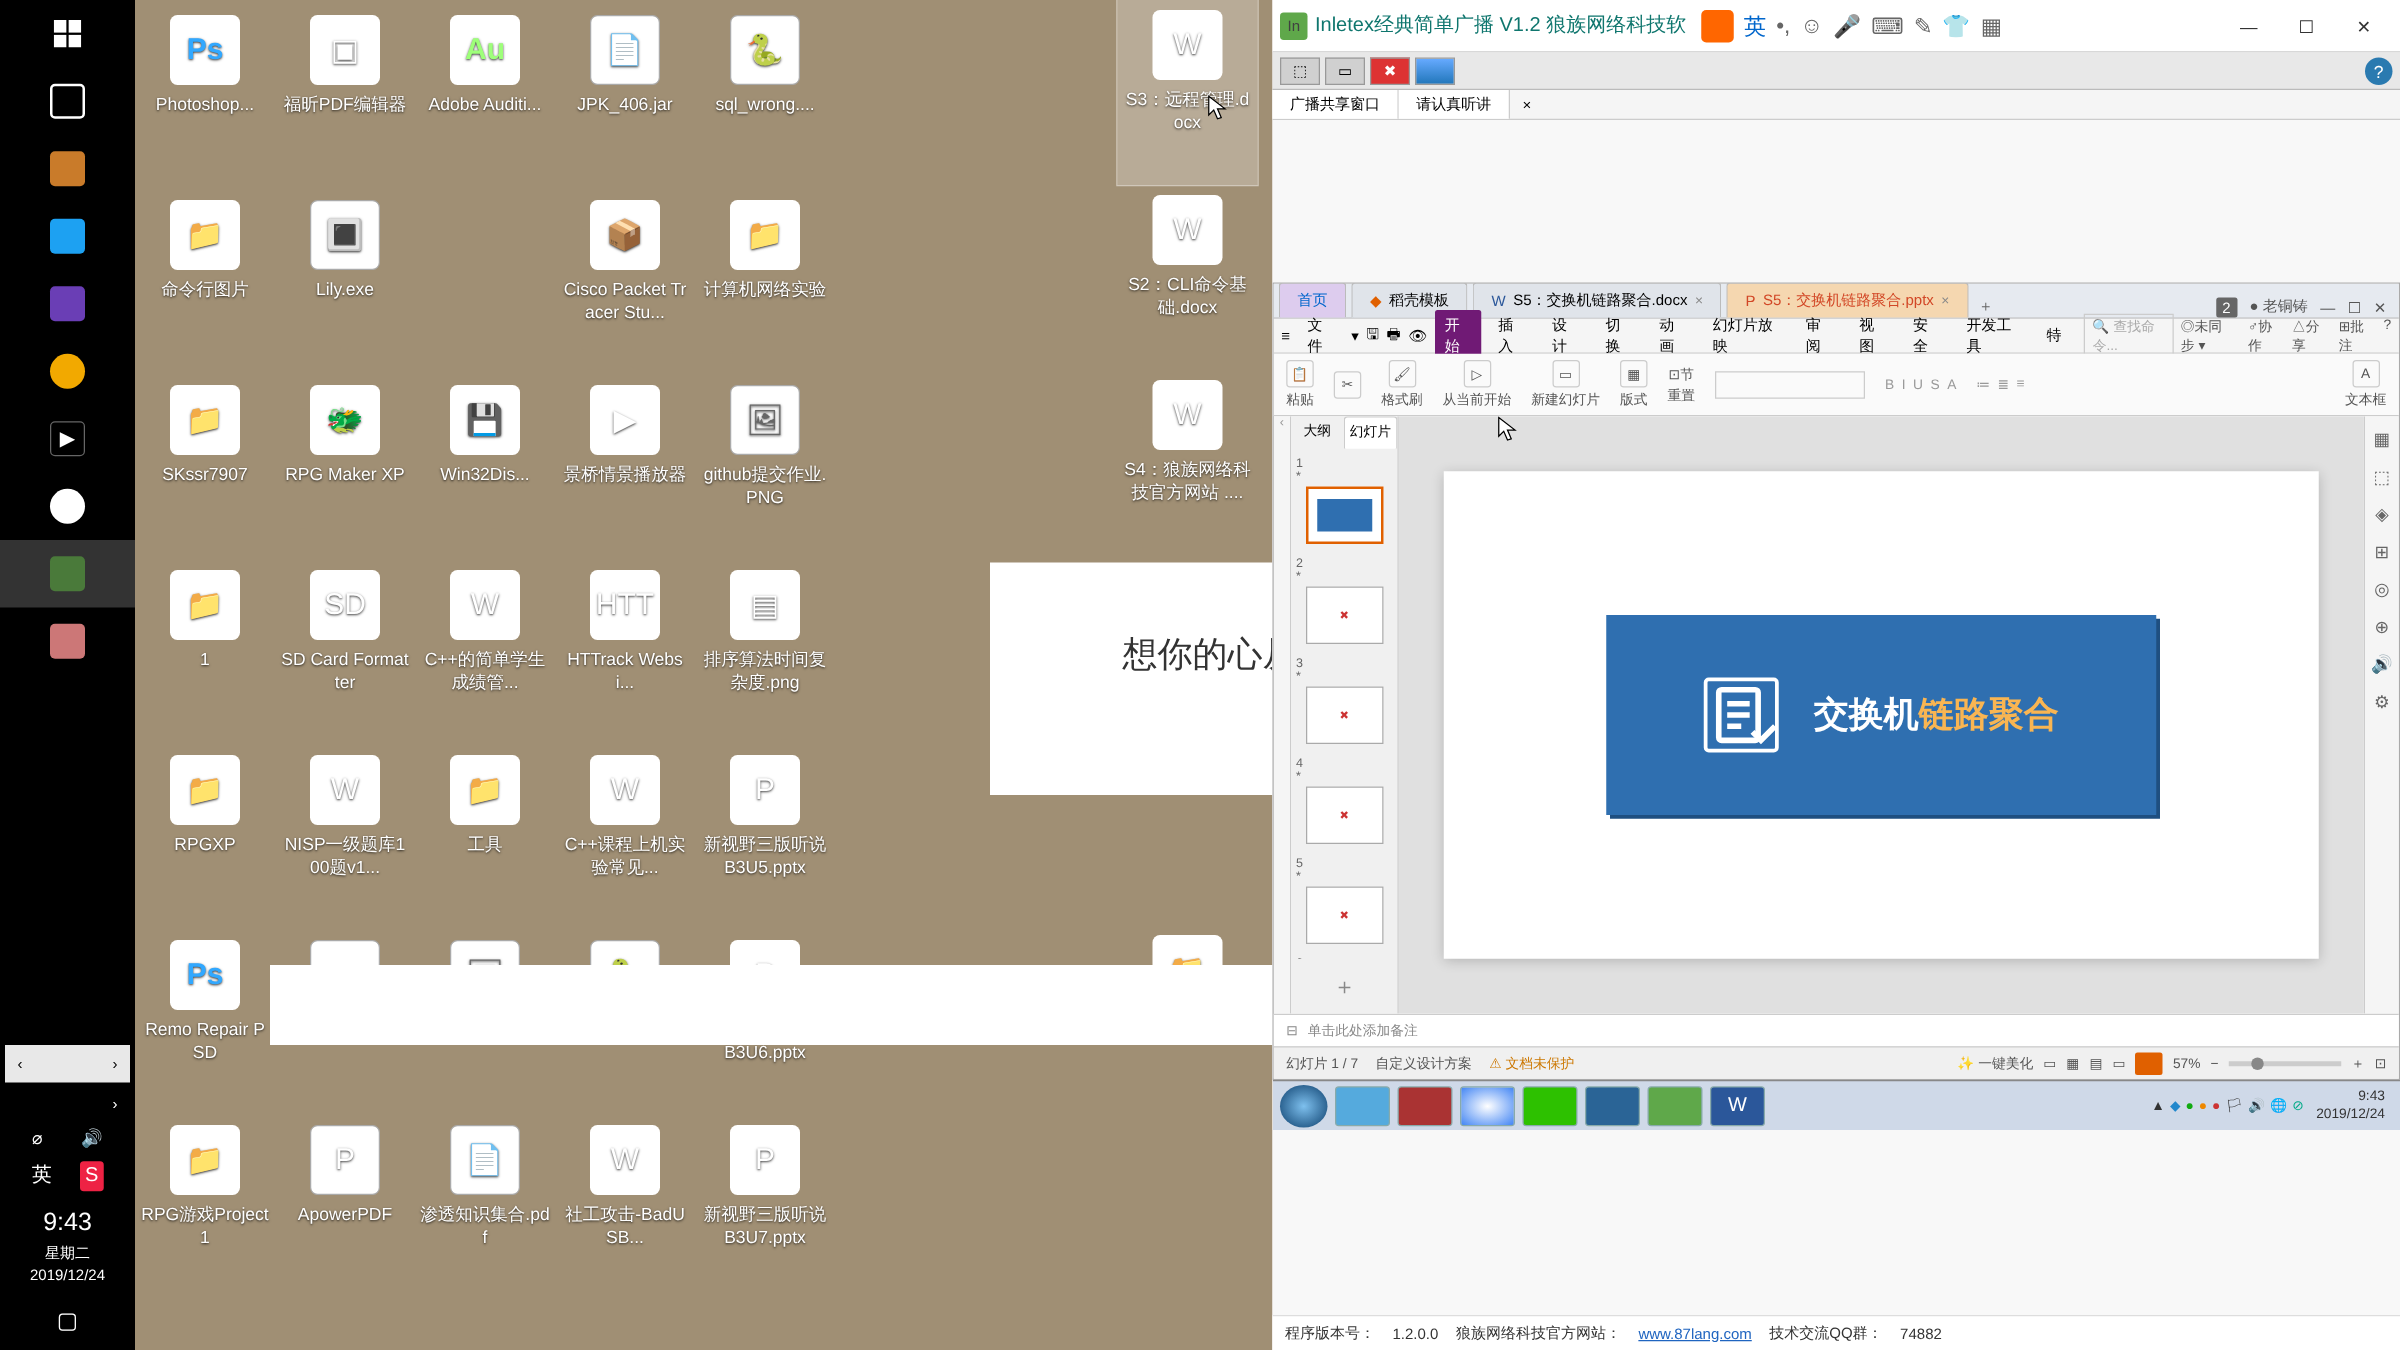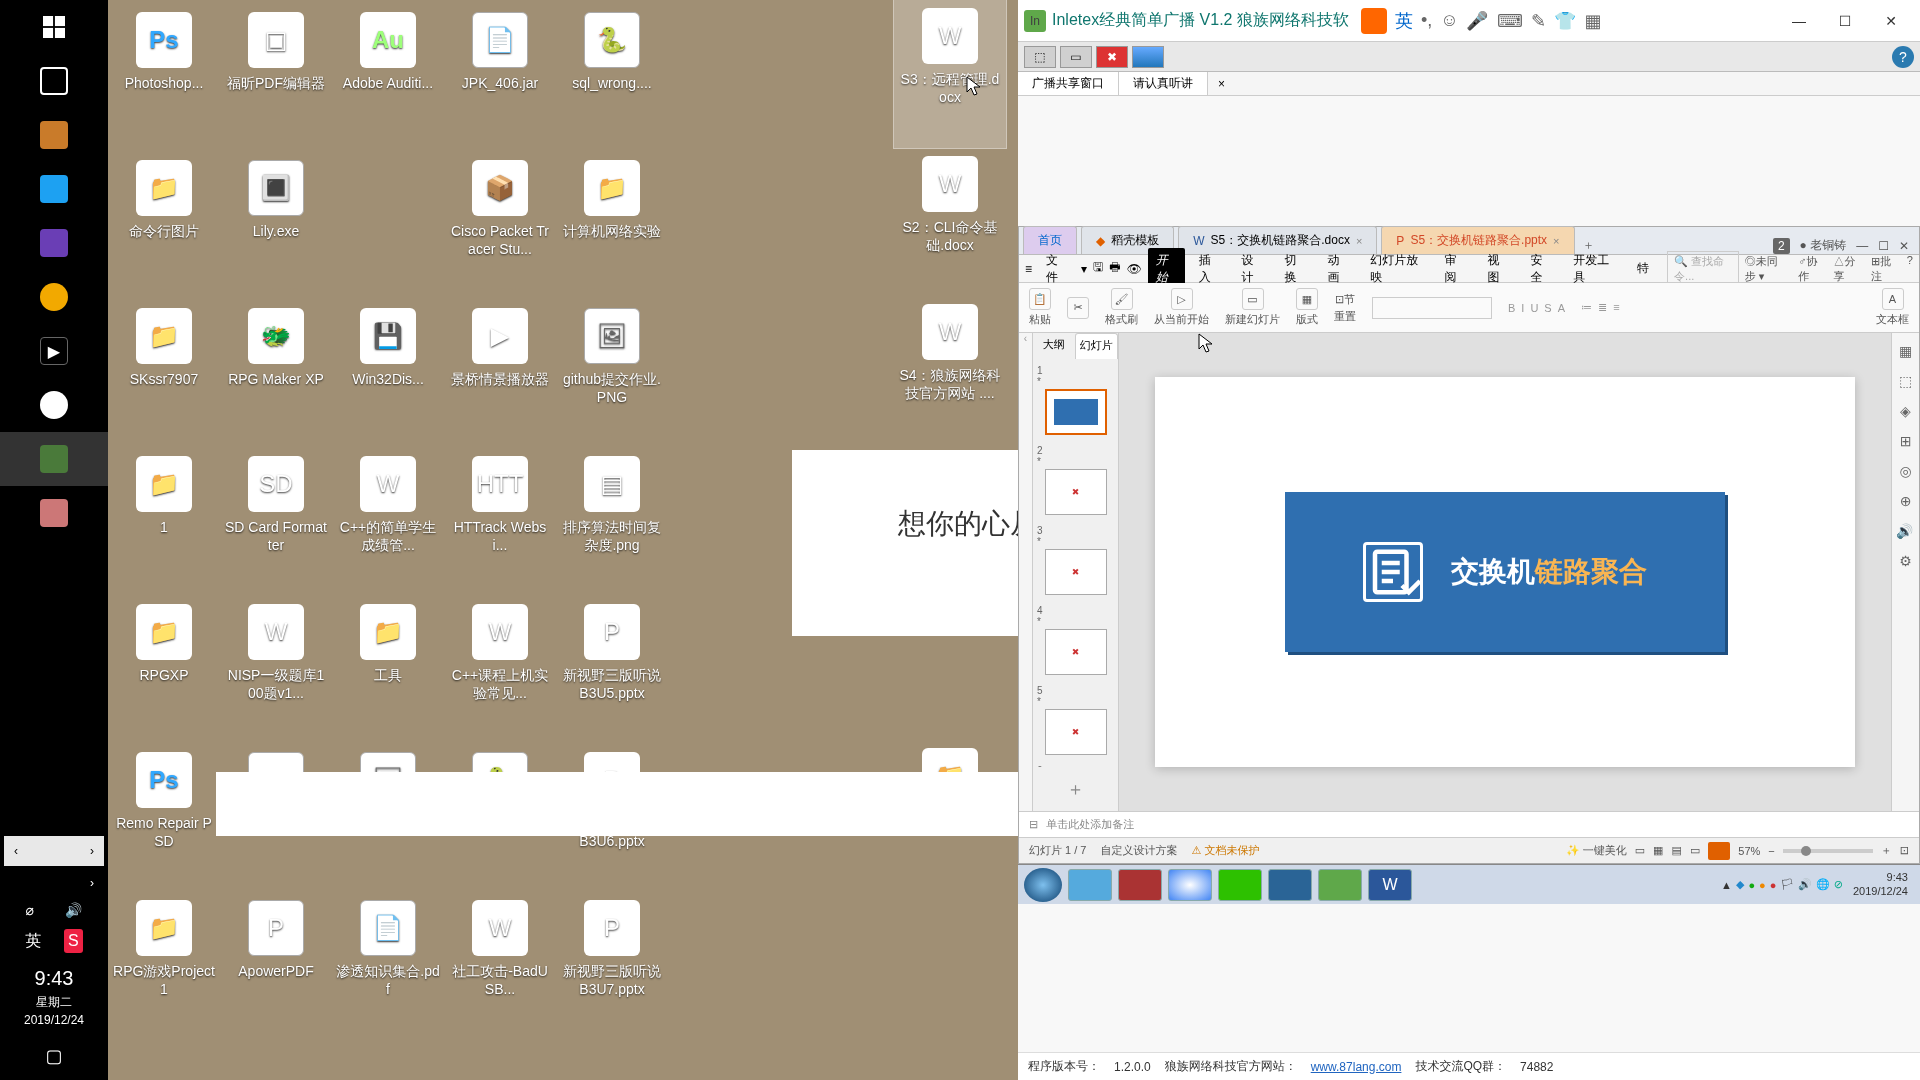--- a/index.html
+++ b/index.html
@@ -52,21 +52,21 @@
 .wps-tabs { height:28px; background:#e6eaf0; display:flex; align-items:flex-end; border-bottom:1px solid #bbb; }
 .wps-tabs .wtab { padding:5px 14px; background:#e0e4ea; border:1px solid #bbb; border-bottom:none; margin-left:4px; border-radius:3px 3px 0 0; display:flex; align-items:center; gap:6px; font-size:12px; }
 .wps-tabs .wtab.active { background:#f5d7b0; }
 .wps-tabs .wtab.home { background:#dce; color:#0066cc; }
 .wps-tabs .wtab .close { color:#888; font-size:11px; }
 .wps-tabs .plus { width:28px; text-align:center; color:#666; }
 .wps-tabs .right-grp { margin-left:auto; display:flex; align-items:center; gap:10px; padding:0 10px; color:#555; }
 
 .wps-menu { height:28px; background:#f5f5f5; border-bottom:1px solid #ccc; display:flex; align-items:center; gap:6px; padding:0 6px; font-size:12px; }
 .wps-menu .m { padding:4px 8px; }
-.wps-menu .m.active { background:#000000; color:#fff; border-radius:2px;font-style:italic; }
+.wps-menu .m.active { background:#701a75; color:#fff; border-radius:2px; }
 .wps-menu .search { margin-left:4px; border:1px solid #ccc; padding:2px 6px; color:#aaa; font-size:11px; width:80px; }
 .wps-menu .right { margin-left:auto; display:flex; gap:10px; color:#555; font-size:11px; }
 
 .wps-ribbon { height:50px; background:#fafafa; border-bottom:1px solid #ccc; display:flex; align-items:center; gap:16px; padding:4px 10px; font-size:11px; color:#555; }
 .wps-ribbon .grp { display:flex; flex-direction:column; align-items:center; gap:2px; }
 .wps-ribbon .ic { width:22px; height:22px; border:1px solid #ccc; border-radius:3px; display:flex; align-items:center; justify-content:center; }
 .wps-ribbon .txtinput { width:120px; height:22px; border:1px solid #ccc; }
 
 .wps-body { flex:1; display:flex; overflow:hidden; }
 .wps-panel { width:86px; background:#f0f0f0; border-right:1px solid #ccc; display:flex; flex-direction:column; }

